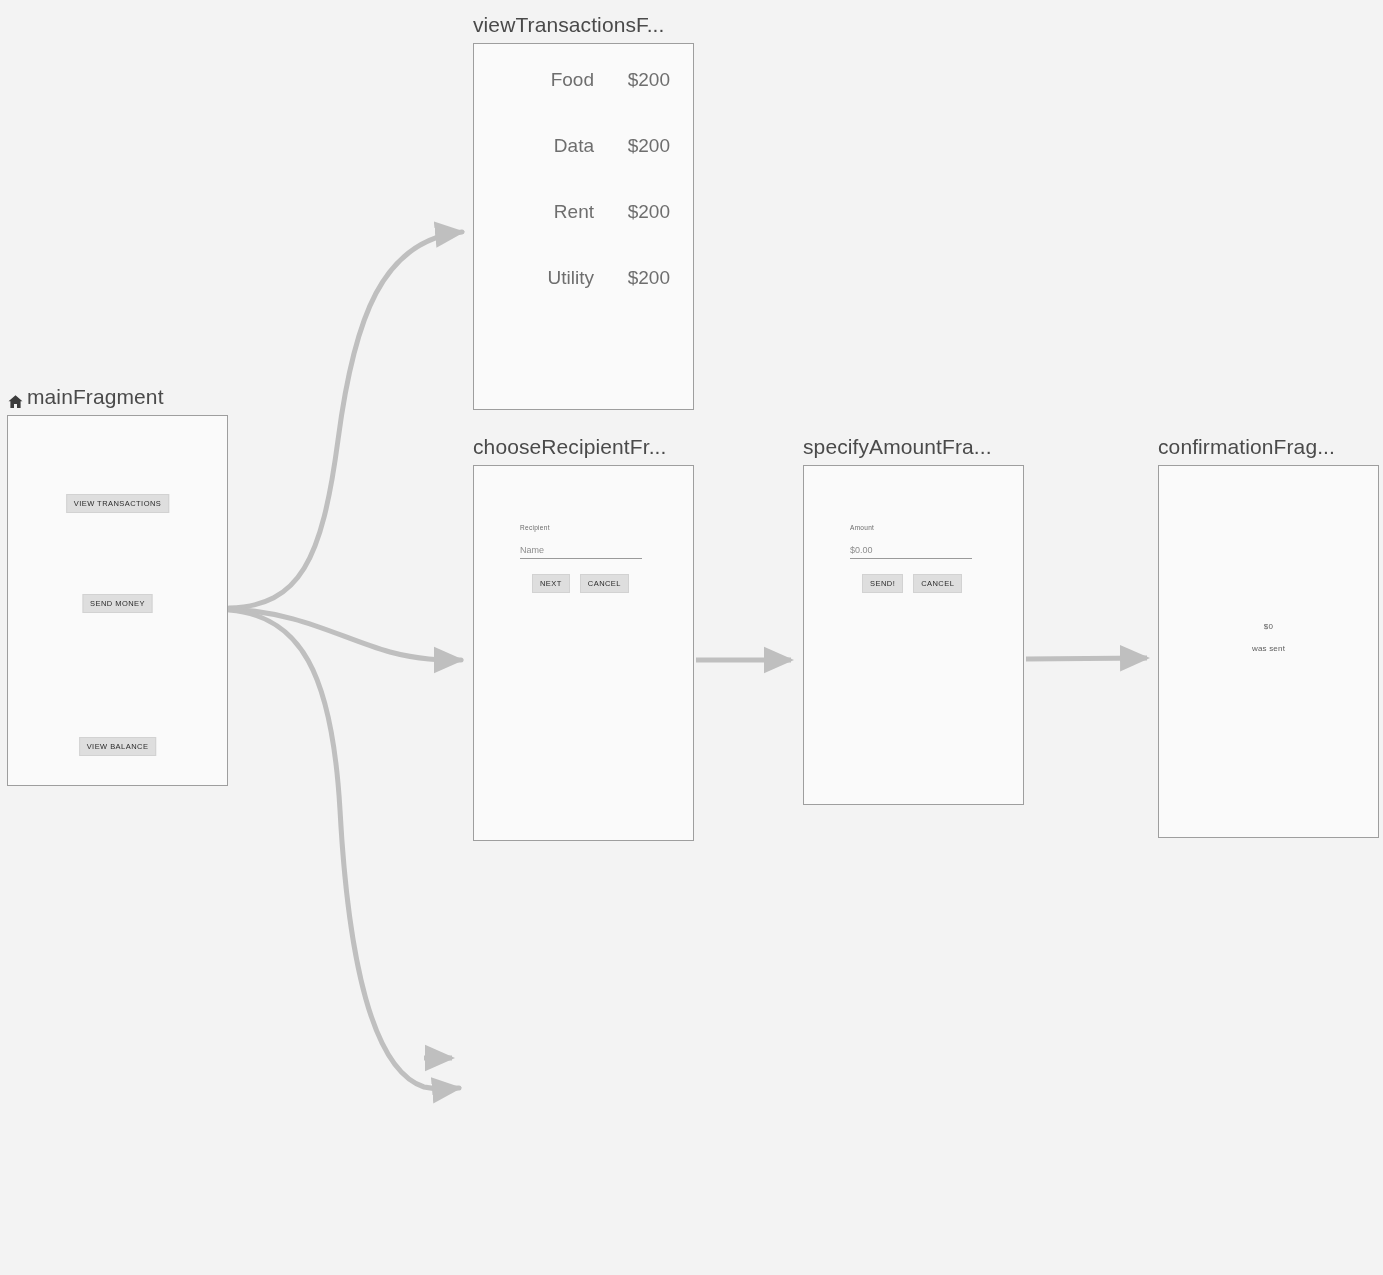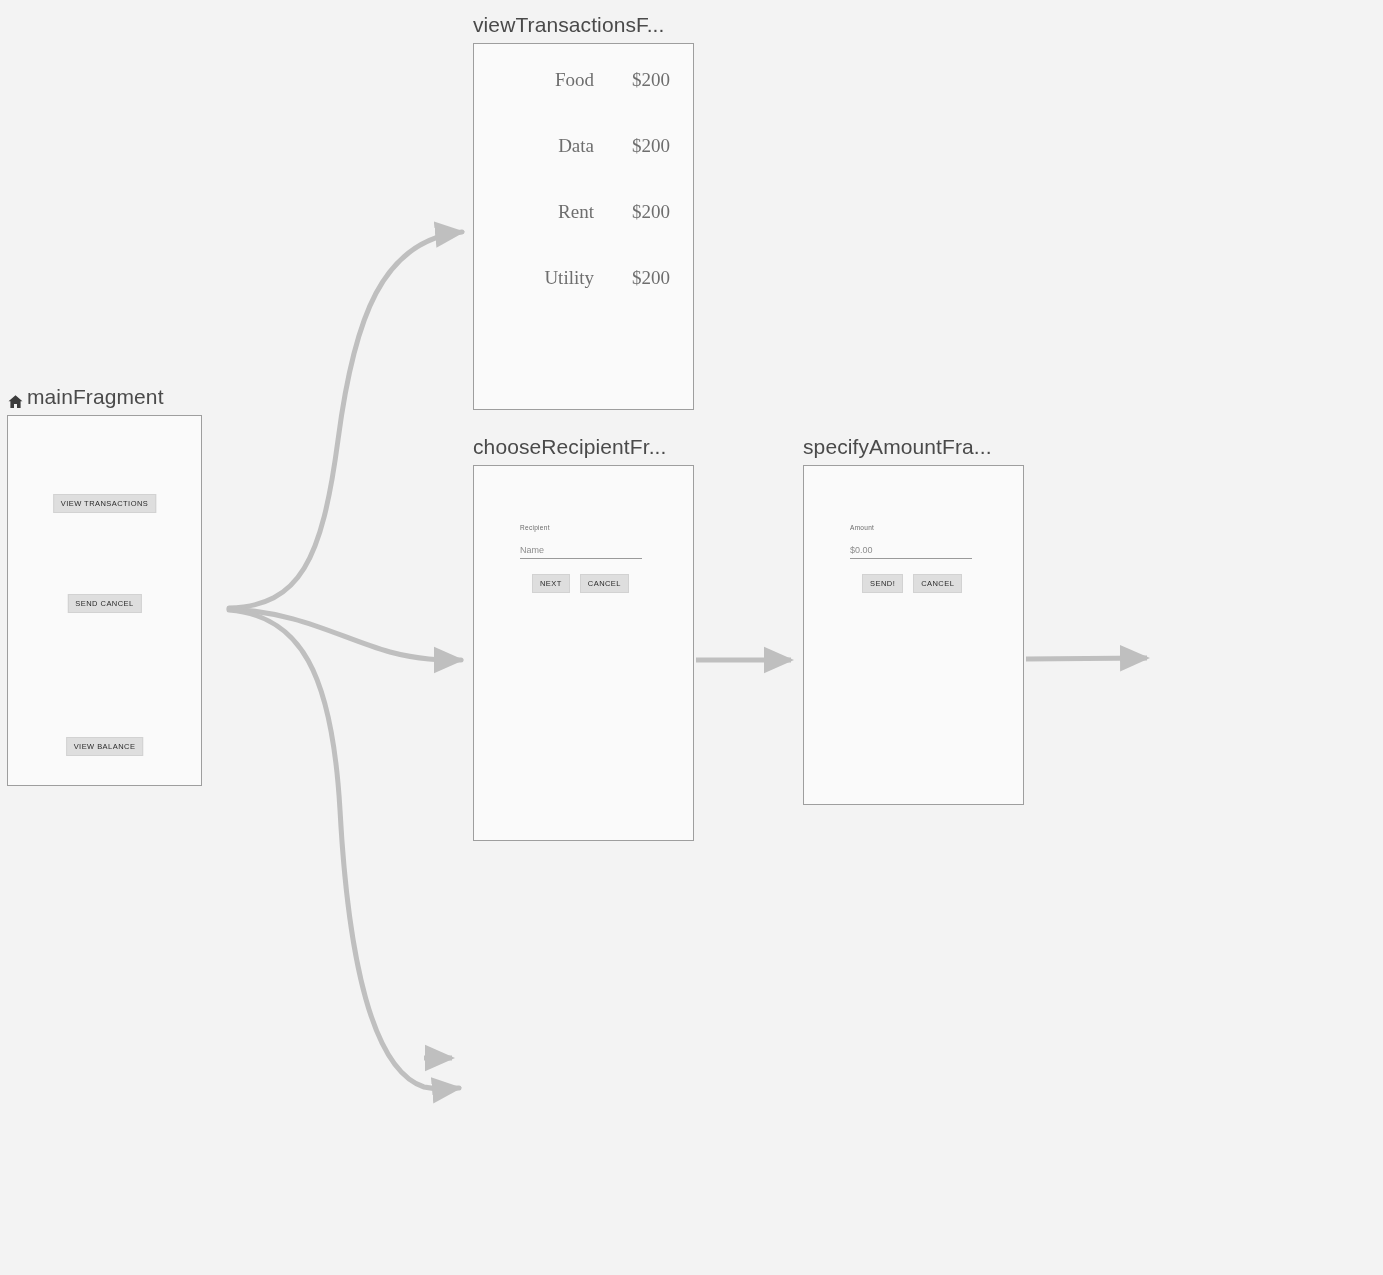--- a/index.html
+++ b/index.html
@@ -213,34 +213,34 @@
 
   <div class="node" style="left:7px; top:384px; width:221px;">
     <div class="node-label">
       <span class="home-icon">
         <svg viewBox="0 0 24 24" width="17" height="17" xmlns="http://www.w3.org/2000/svg">
           <path d="M12 3 L2.2 11.6 h2.6 V21 h5.1 v-5.6 h4.2 V21 h5.1 v-9.4 h2.6 Z" fill="#3c3c3c"></path>
         </svg>
       </span>
       <span>mainFragment</span>
     </div>
-    <div class="node-frame" style="width:195px; height:371px;">
+    <div class="node-frame" style="width:221px; height:371px;">
       <div class="main-preview">
         <button class="mini-btn btn-view-transactions">VIEW TRANSACTIONS</button>
-        <button class="mini-btn btn-send-money">SEND CANCEL</button>
+        <button class="mini-btn btn-send-money">SEND MONEY</button>
         <button class="mini-btn btn-view-balance">VIEW BALANCE</button>
       </div>
     </div>
   </div>
 
   <div class="node" style="left:473px; top:12px; width:221px;">
     <div class="node-label">
       <span>viewTransactionsF...</span>
     </div>
-    <div class="node-frame" style="width:221px; height:367px;font-family:Liberation Serif, serif;">
+    <div class="node-frame" style="width:221px; height:367px;">
       <div class="tx-list">
         <div class="tx-row">
           <span class="tx-name">Food</span>
           <span class="tx-amount">$200</span>
         </div>
         <div class="tx-row">
           <span class="tx-name">Data</span>
           <span class="tx-amount">$200</span>
         </div>
         <div class="tx-row">
@@ -280,15 +280,26 @@
         <div class="form-field-label">Amount</div>
         <div class="form-input">$0.00</div>
         <div class="form-actions">
           <button class="mini-btn" style="position:static;transform:none;">SEND!</button>
           <button class="mini-btn" style="position:static;transform:none;">CANCEL</button>
         </div>
       </div>
     </div>
   </div>
 
+  <div class="node" style="left:1158px; top:434px; width:221px;">
+    <div class="node-label">
+      <span>confirmationFrag...</span>
+    </div>
+    <div class="node-frame" style="width:221px; height:373px;">
+      <div class="confirm-preview">
+        <div class="confirm-amount">$0</div>
+        <div class="confirm-text">was sent</div>
+      </div>
+    </div>
+  </div>
 
 
 </div>
 
 </body></html>

